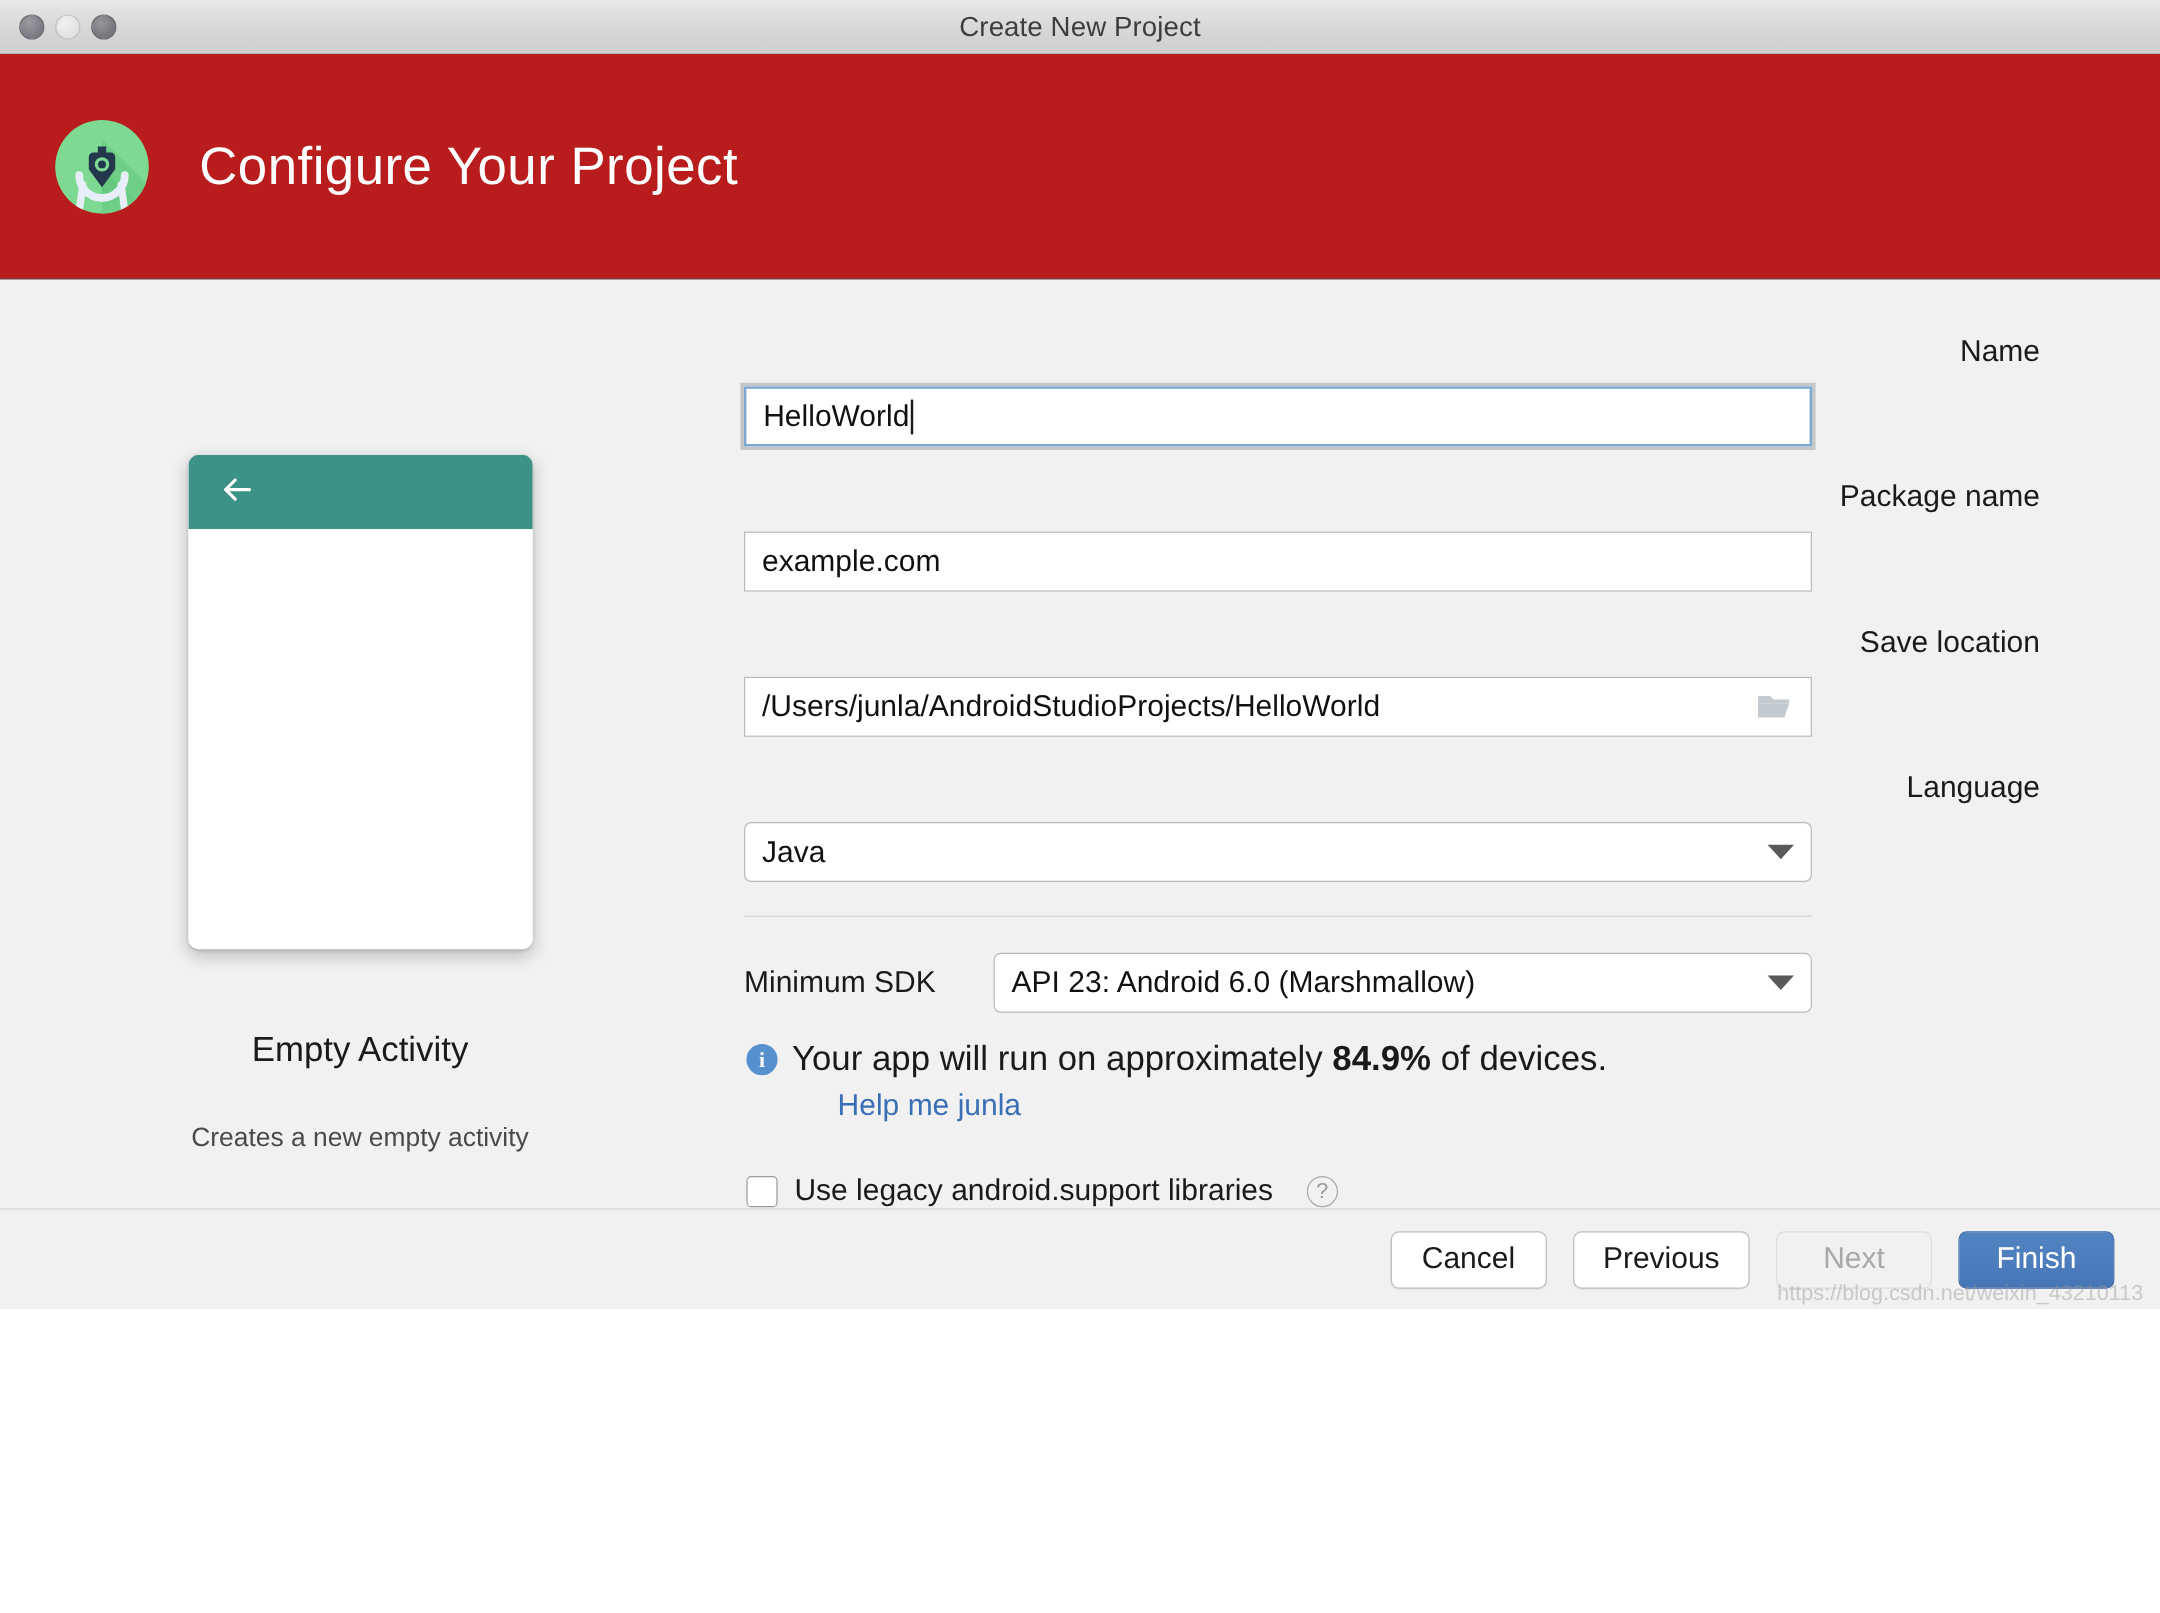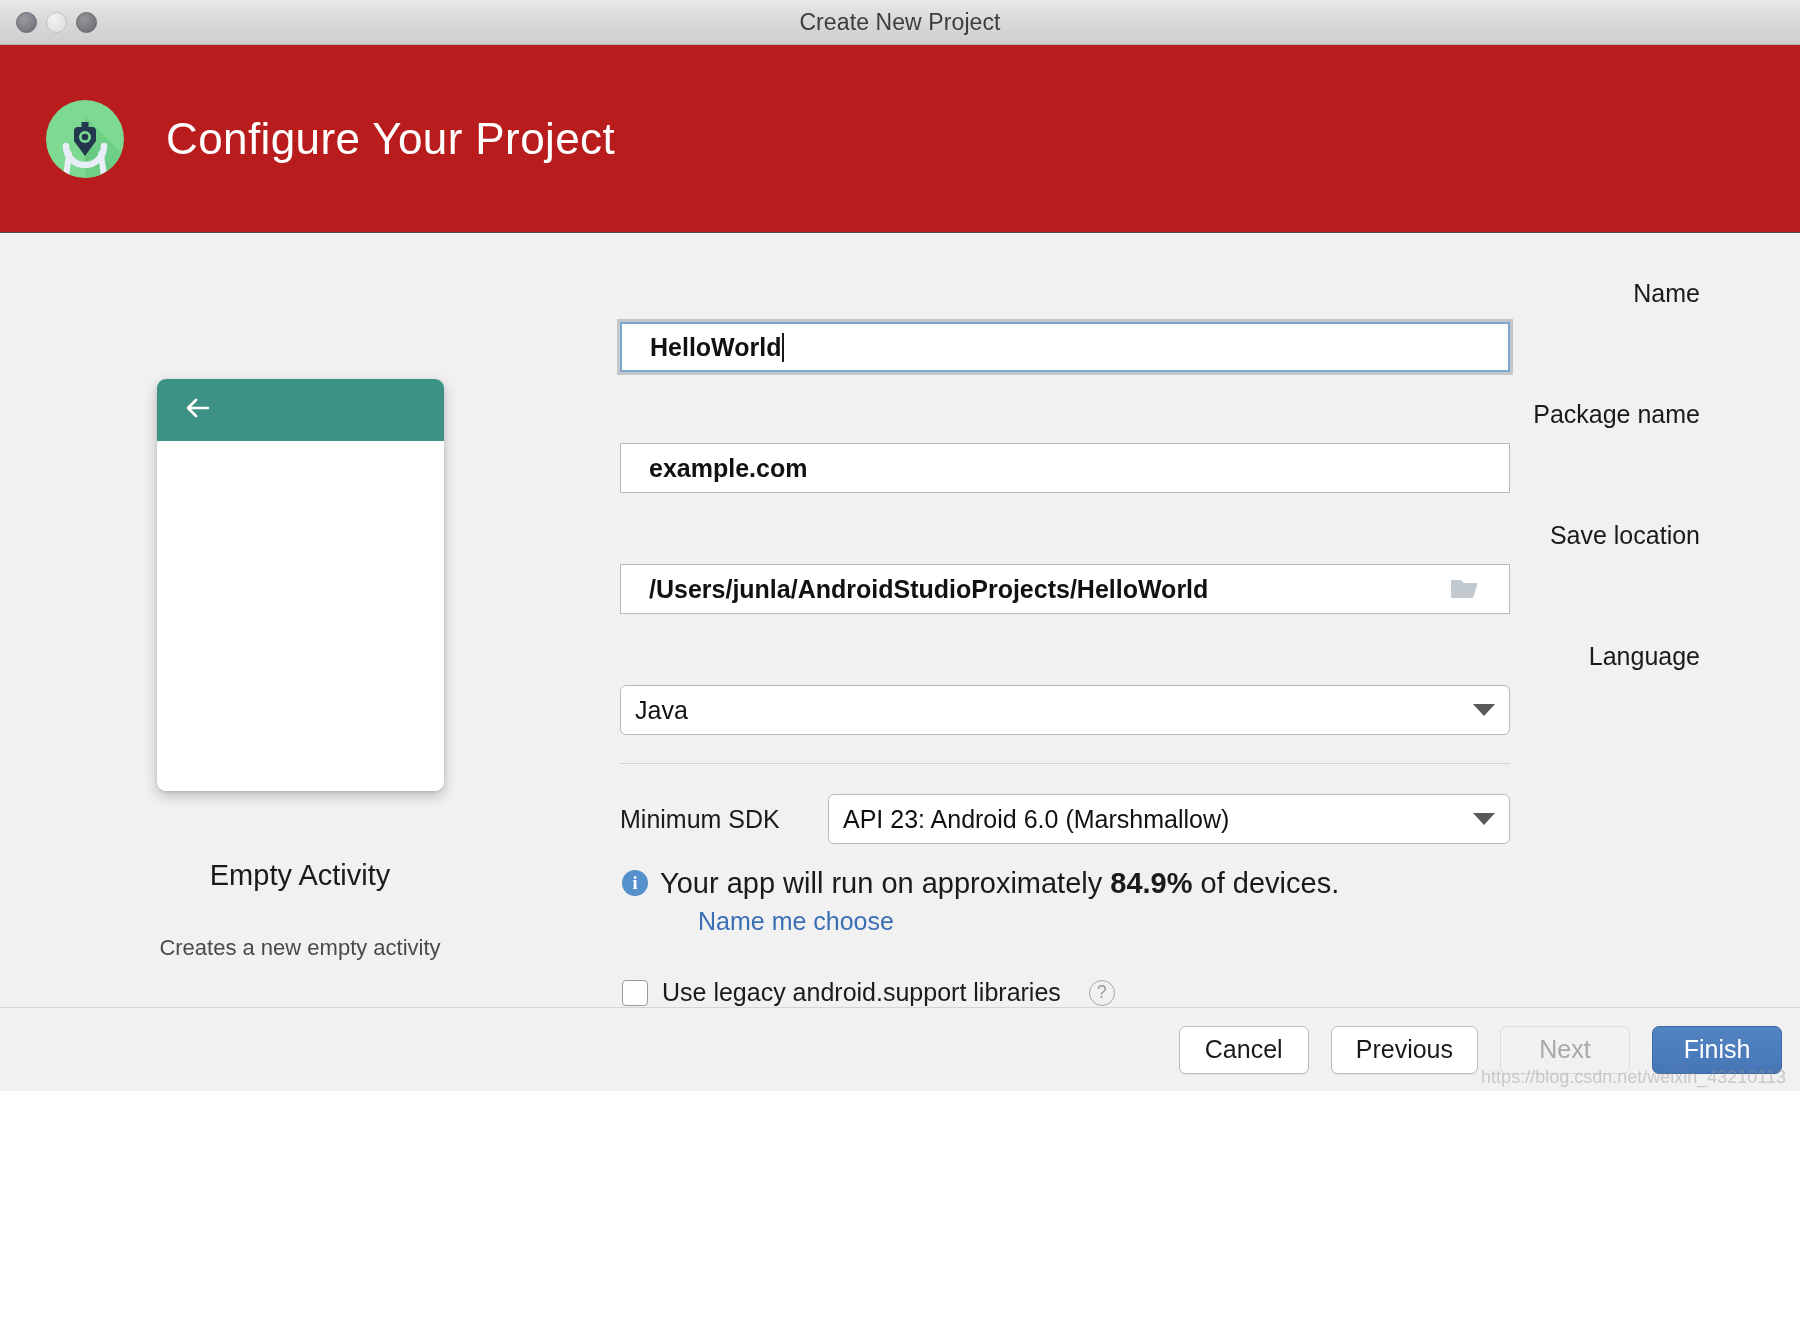--- a/index.html
+++ b/index.html
@@ -138,25 +138,24 @@
     display: block;
   }
 
   .text-input {
     width: 890px;
     height: 50px;
     background: #ffffff;
     border: 1px solid #b9b9b9;
     display: flex;
     align-items: center;
-    padding: 0 28px;
+    padding: 0 14px;
     font-size: 25px;
     color: #111;
     position: relative;
-    font-weight: bold;
   }
   .text-input.focused {
     border: 2px solid #7ea7d0;
     box-shadow: 0 0 0 3px #c3c7ca;
   }
   .caret {
     display: inline-block;
     width: 2px;
     height: 29px;
     background: #1a1a1a;
@@ -285,21 +284,21 @@
   }
 
   
   #footer {
     flex: 0 0 84px;
     background: #f1f1f1;
     border-top: 1px solid #d5d5d5;
     display: flex;
     align-items: center;
     justify-content: flex-end;
-    padding-right: 18px;
+    padding-right: 38px;
     gap: 22px;
     position: relative;
   }
   .btn {
     height: 48px;
     min-width: 130px;
     padding: 0 24px;
     font-size: 25px;
     border-radius: 7px;
     display: flex;
@@ -437,21 +436,21 @@
         <div id="sdk-combo">
           <span>API 23: Android 6.0 (Marshmallow)</span>
           <span class="combo-arrow"></span>
         </div>
       </div>
 
       <div id="devices-line">
         <span id="info-icon">i</span>
         <div>
           <div id="devices-text"><span>Your app will run on approximately </span><b>84.9%</b><span> of devices.</span></div>
-          <span id="help-link">Name me choose</span>
+          <span id="help-link">Help me junla</span>
         </div>
       </div>
 
       <div id="legacy-row">
         <span id="legacy-box"></span>
         <span id="legacy-label">Use legacy android.support libraries</span>
         <span id="legacy-help">?</span>
       </div>
 
     </div>

